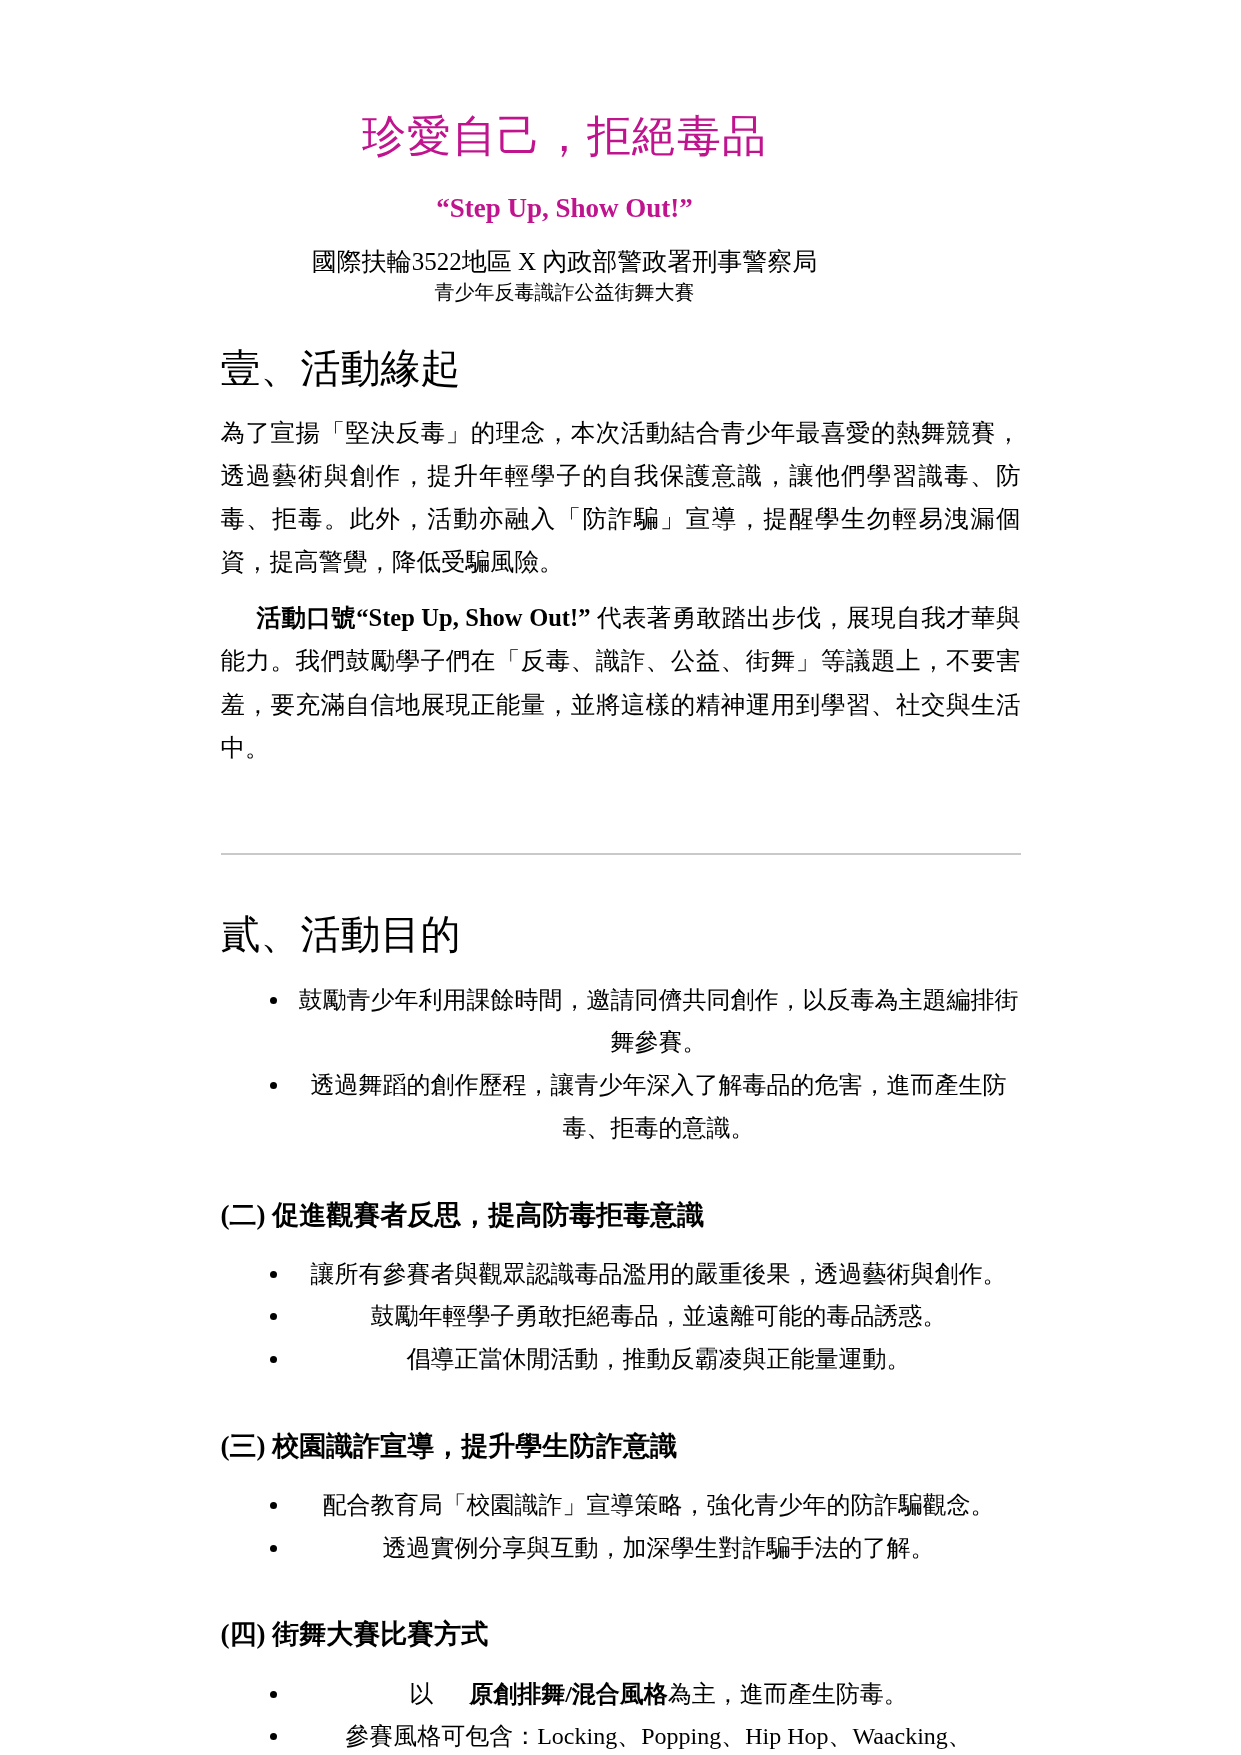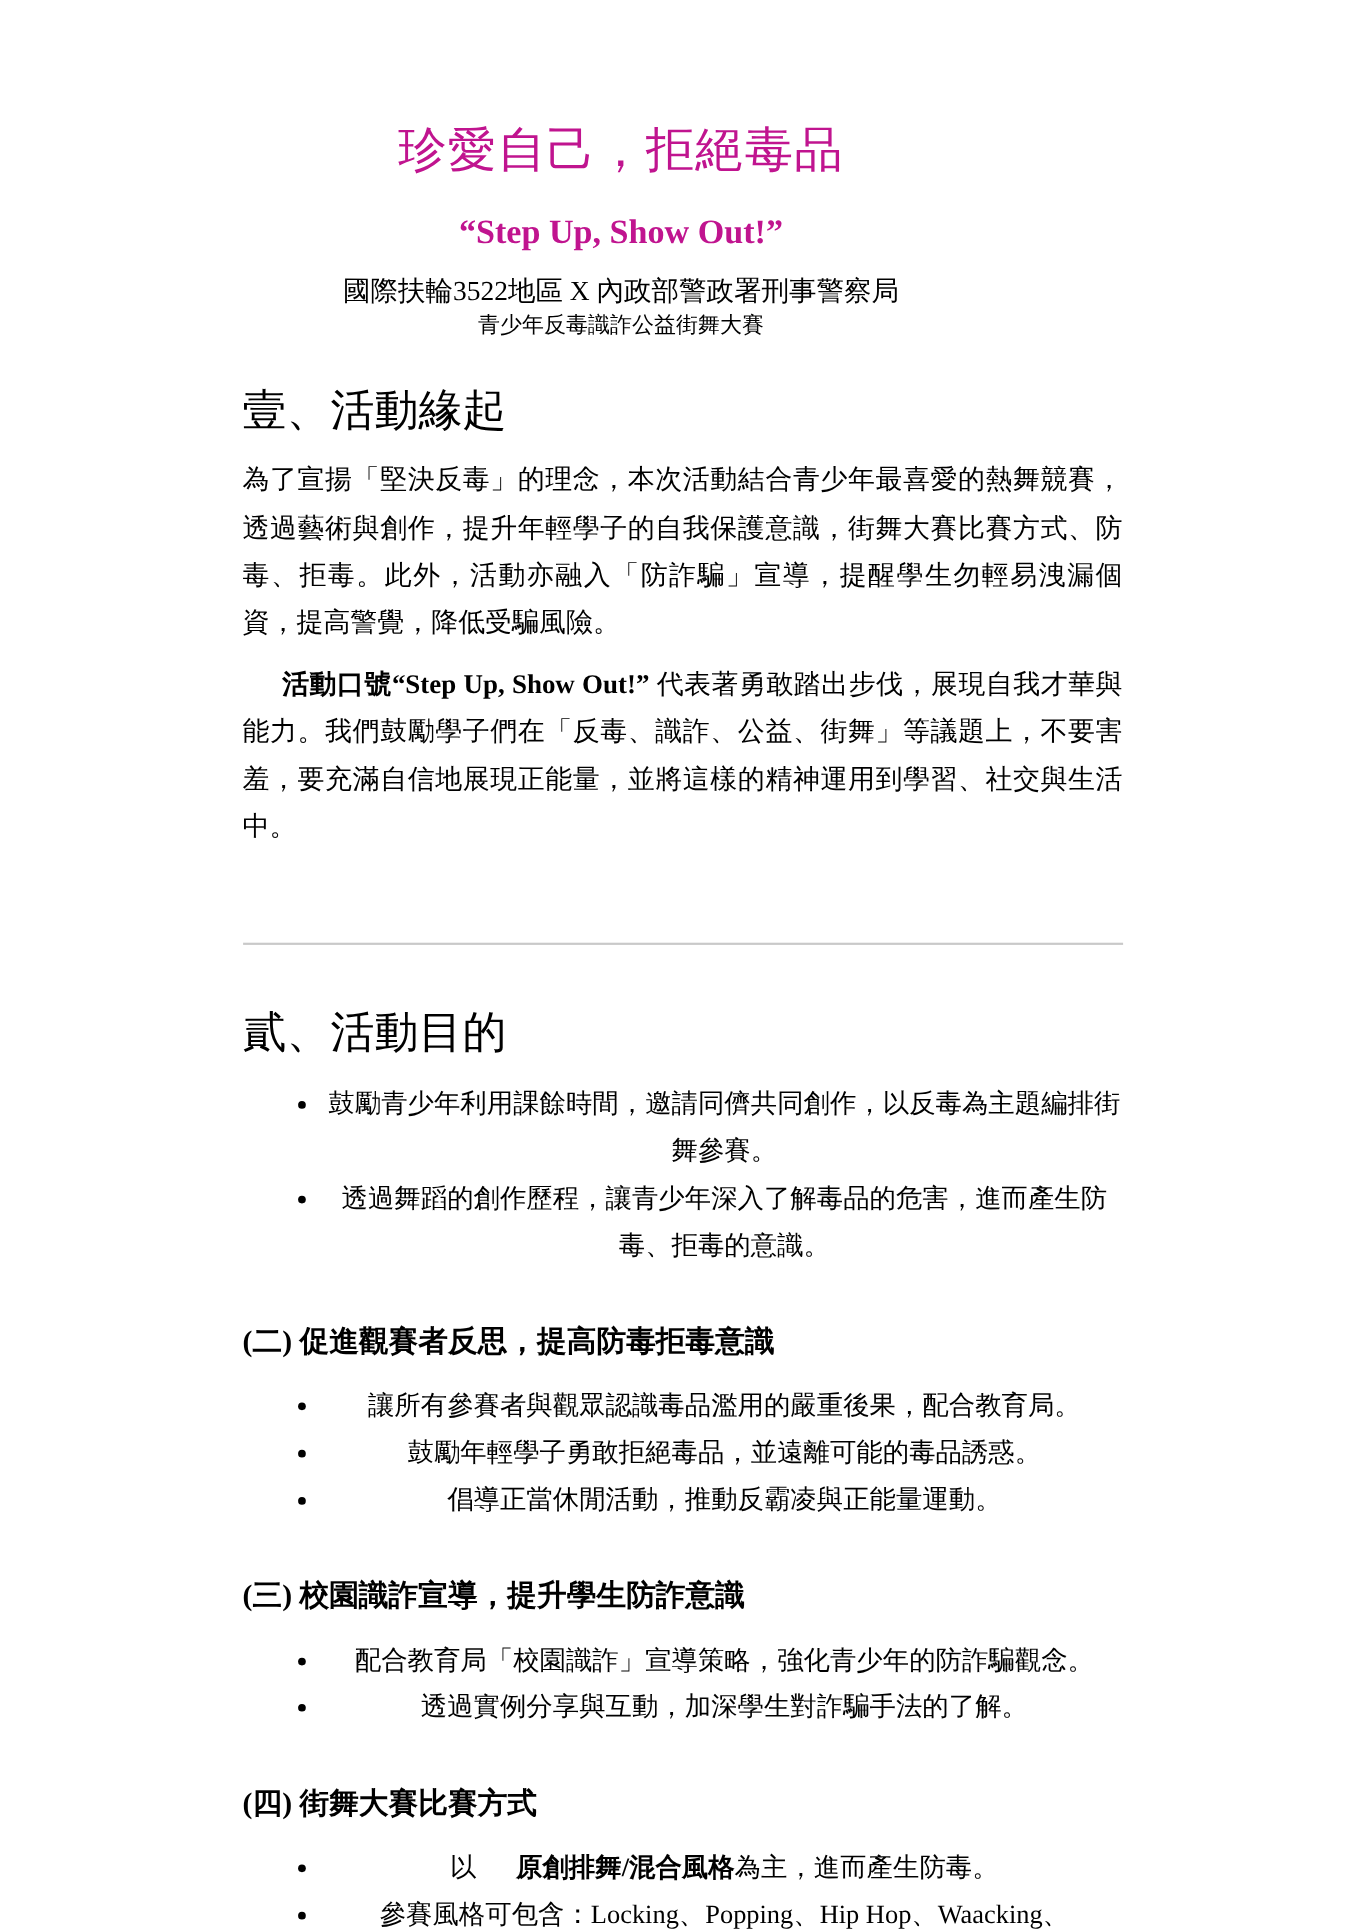--- a/index.html
+++ b/index.html
@@ -23,21 +23,21 @@
     margin-right: 112px; 
   }
   .doc-title {
     font-size: 44px;
     line-height: 1.15;
     color: #c0148f;
     letter-spacing: 1px;
   }
   .doc-slogan {
     margin-top: 30px;
-    font-size: 31px;
+    font-size: 27px;
     line-height: 1.15;
     font-weight: bold;
     color: #c0148f;
   }
   .doc-org {
     margin-top: 22px;
     font-size: 25px;
     line-height: 1.25;
     color: #000000;
   }
@@ -92,37 +92,37 @@
 
   <header class="doc-header">
     <div class="doc-title">珍愛自己，拒絕毒品</div>
     <div class="doc-slogan">“Step Up, Show Out!”</div>
     <div class="doc-org">國際扶輪3522地區 X 內政部警政署刑事警察局</div>
     <div class="doc-event">青少年反毒識詐公益街舞大賽</div>
   </header>
 
   <section>
     <h1 class="sec-heading">壹、活動緣起</h1>
-    <p class="body-par">為了宣揚「堅決反毒」的理念，本次活動結合青少年最喜愛的熱舞競賽，透過藝術與創作，提升年輕學子的自我保護意識，街舞大賽比賽方式、防毒、拒毒。此外，活動亦融入「防詐騙」宣導，提醒學生勿輕易洩漏個資，提高警覺，降低受騙風險。</p>
+    <p class="body-par">為了宣揚「堅決反毒」的理念，本次活動結合青少年最喜愛的熱舞競賽，透過藝術與創作，提升年輕學子的自我保護意識，讓他們學習識毒、防毒、拒毒。此外，活動亦融入「防詐騙」宣導，提醒學生勿輕易洩漏個資，提高警覺，降低受騙風險。</p>
     <p class="body-par"><span class="bold-seg">活動口號“Step Up, Show Out!”</span><span> 代表著勇敢踏出步伐，展現自我才華與能力。我們鼓勵學子們在「反毒、識詐、公益、街舞」等議題上，不要害羞，要充滿自信地展現正能量，並將這樣的精神運用到學習、社交與生活中。</span></p>
   </section>
 
   <hr class="sec-divider">
 
   <section>
     <h1 class="sec-heading">貳、活動目的</h1>
 
     <ul class="bullet-list">
       <li>鼓勵青少年利用課餘時間，邀請同儕共同創作，以反毒為主題編排街舞參賽。</li>
       <li>透過舞蹈的創作歷程，讓青少年深入了解毒品的危害，進而產生防毒、拒毒的意識。</li>
     </ul>
 
     <h3 class="sub-heading">(二) 促進觀賽者反思，提高防毒拒毒意識</h3>
     <ul class="bullet-list">
-      <li>讓所有參賽者與觀眾認識毒品濫用的嚴重後果，配合教育局。</li>
+      <li>讓所有參賽者與觀眾認識毒品濫用的嚴重後果，透過藝術與創作。</li>
       <li>鼓勵年輕學子勇敢拒絕毒品，並遠離可能的毒品誘惑。</li>
       <li>倡導正當休閒活動，推動反霸凌與正能量運動。</li>
     </ul>
 
     <h3 class="sub-heading">(三) 校園識詐宣導，提升學生防詐意識</h3>
     <ul class="bullet-list">
       <li>配合教育局「校園識詐」宣導策略，強化青少年的防詐騙觀念。</li>
       <li>透過實例分享與互動，加深學生對詐騙手法的了解。</li>
     </ul>
 

